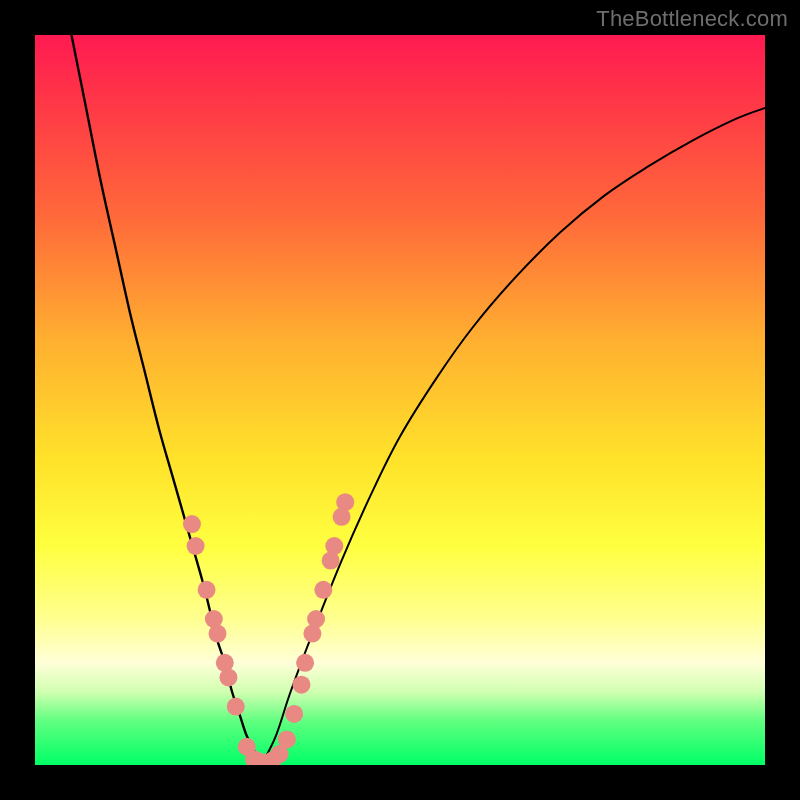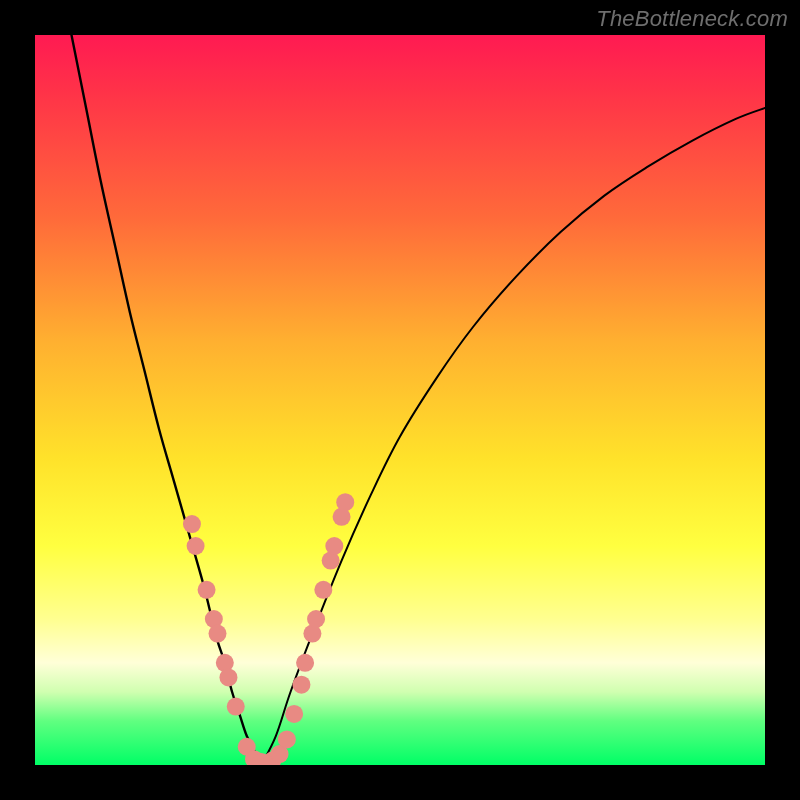--- a/index.html
+++ b/index.html
@@ -46,21 +46,20 @@
     height: 730px;
   }
   .watermark {
     position: absolute;
     top: 6px;
     right: 12px;
     font-family: Arial, Helvetica, sans-serif;
     font-size: 22px;
     color: #6e6e6e;
     letter-spacing: 0.2px;
-    font-style: italic;
   }
 </style>
 </head>
 <body>
 
 <div class="frame">
   <div class="plot-area"></div>
 
   <svg class="overlay" viewBox="0 0 730 730" preserveAspectRatio="none">
     <path id="curve-left" fill="none" stroke="#000000" stroke-width="2.4" stroke-linecap="round" d="M 36.5 0 C 39.128 13.139999999999999, 45.844 46.72, 51.1 73 C 56.356 99.28, 60.444 121.03399999999999, 65.7 146 C 70.956 170.966, 75.044 188.04800000000006, 80.3 211.70000000000005 C 85.556 235.35200000000003, 89.644 255.06199999999998, 94.9 277.4 C 100.156 299.73799999999994, 104.244 314.77599999999995, 109.5 335.79999999999995 C 114.756 356.82399999999996, 118.84400000000001 374.49, 124.10000000000001 394.2 C 129.356 413.90999999999997, 133.444 426.904, 138.7 445.3 C 143.956 463.696, 148.04399999999998 478.00399999999996, 153.29999999999998 496.4 C 158.55599999999998 514.7959999999999, 163.958 533.0459999999999, 167.9 547.5 C 171.842 561.9540000000001, 172.572 566.1880000000001, 175.2 576.7 C 177.82799999999997 587.212, 179.87199999999999 596.702, 182.5 605.9 C 185.12800000000001 615.098, 187.172 618.602, 189.8 627.8 C 192.42800000000003 636.9979999999999, 194.47200000000004 647.802, 197.10000000000002 657 C 199.728 666.198, 201.77200000000002 671.016, 204.4 678.9 C 207.028 686.784, 209.072 694.2299999999999, 211.7 700.8 C 214.32799999999997 707.37, 216.37199999999999 710.144, 219 715.4 C 221.62800000000001 720.656, 224.98600000000002 727.372, 226.3 730"></path>

